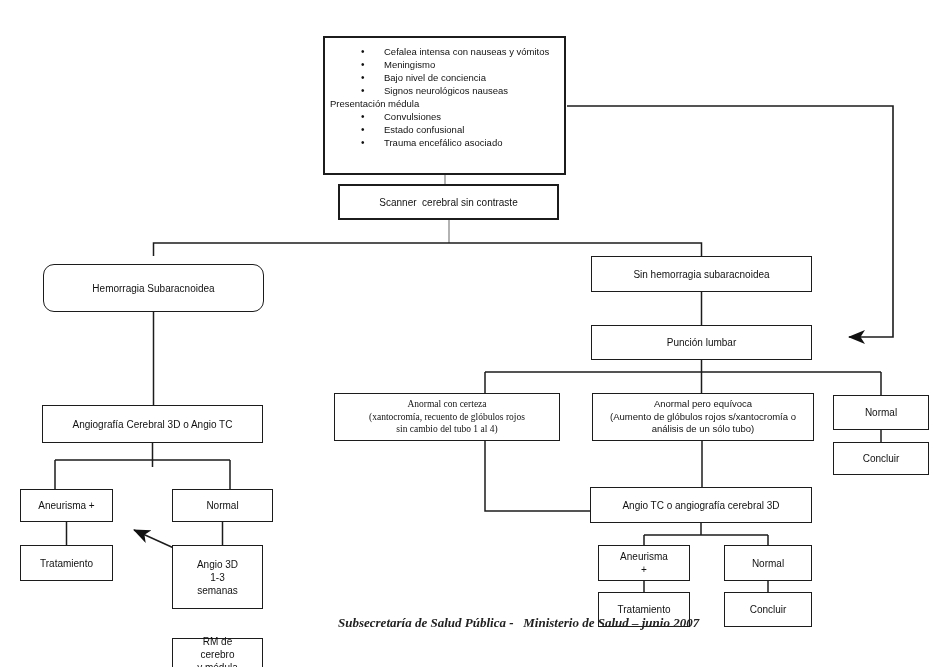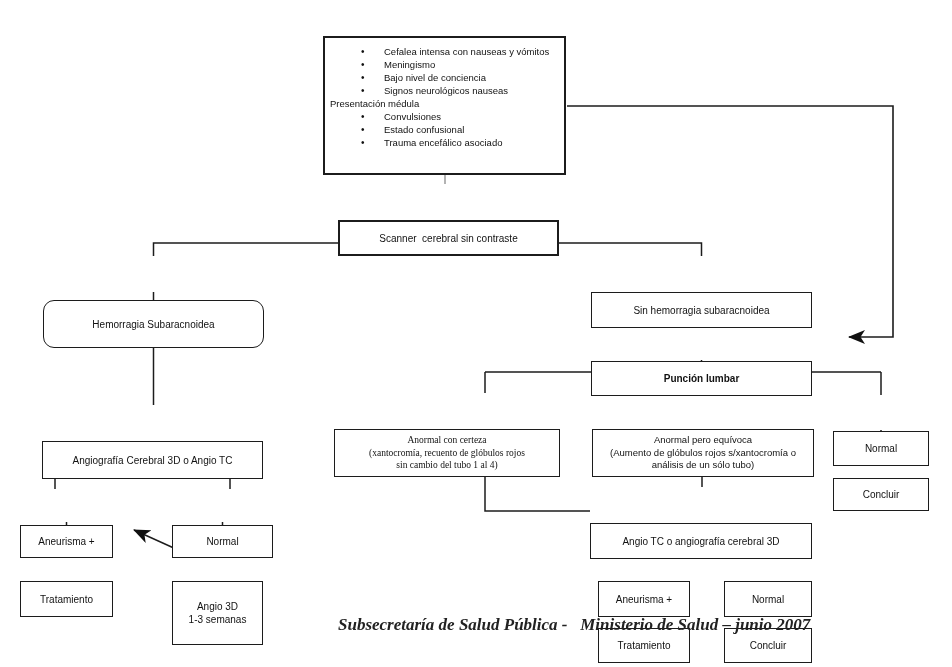--- a/index.html
+++ b/index.html
@@ -14,22 +14,21 @@
   #wires{position:absolute;left:0;top:0;width:952px;height:667px;}
   .node{
     position:absolute;
     box-sizing:border-box;
     background:#fff;
     border:1.5px solid #1c1c1c;
     display:flex;align-items:center;justify-content:center;
     text-align:center;
     font-size:10px;line-height:1.3;
     white-space:pre-wrap;
-    padding:1px 4px;
-    margin-top:36px;
+    padding:1px 17px;
   }
   .thick{border-width:2px;}
   .thin{border-width:1px;}
   .small-text{font-size:9.5px;line-height:1.32;}
   .pres-box{
     position:absolute;
     box-sizing:border-box;
     background:#fff;
     border:2px solid #1c1c1c;
     font-size:9.5px;line-height:13px;
@@ -43,21 +42,21 @@
     content:"\2022";
     position:absolute;left:31px;top:0;
     font-size:10px;
   }
   .footer{
     position:absolute;
     left:338px;top:615px;
     font-family:"Liberation Serif", serif;
     font-style:italic;
     font-weight:600;
-    font-size:17px;
+    font-size:13px;
     color:#222;
     white-space:pre;
   }
 </style>
 </head>
 <body>
 
 <div id="canvas">
 
   <svg id="wires" viewBox="0 0 952 667" xmlns="http://www.w3.org/2000/svg">
@@ -112,21 +111,21 @@
       <li>Trauma encefálico asociado</li>
     </ul>
   </div>
 
   <div class="node thick" style="left:338px;top:184px;width:221px;height:36px;">Scanner  cerebral sin contraste</div>
 
   <div class="node" style="left:43px;top:264px;width:221px;height:48px;border-radius:11px;">Hemorragia Subaracnoidea</div>
 
   <div class="node" style="left:591px;top:256px;width:221px;height:36px;">Sin hemorragia subaracnoidea</div>
 
-  <div class="node" style="left:591px;top:325px;width:221px;height:35px;font-weight:bold;">Punción lumbar</div>
+  <div class="node" style="left:591px;top:325px;width:221px;height:35px;">Punción lumbar</div>
 
   <div class="node small-text" style="left:334px;top:393px;width:226px;height:48px;font-family:Liberation Serif, serif;">Anormal con certeza
 (xantocromía, recuento de glóbulos rojos
 sin cambio del tubo 1 al 4)</div>
 
   <div class="node small-text" style="left:592px;top:393px;width:222px;height:48px;">Anormal pero equívoca
 (Aumento de glóbulos rojos s/xantocromía o
 análisis de un sólo tubo)</div>
 
   <div class="node thin" style="left:833px;top:395px;width:96px;height:35px;">Normal</div>

